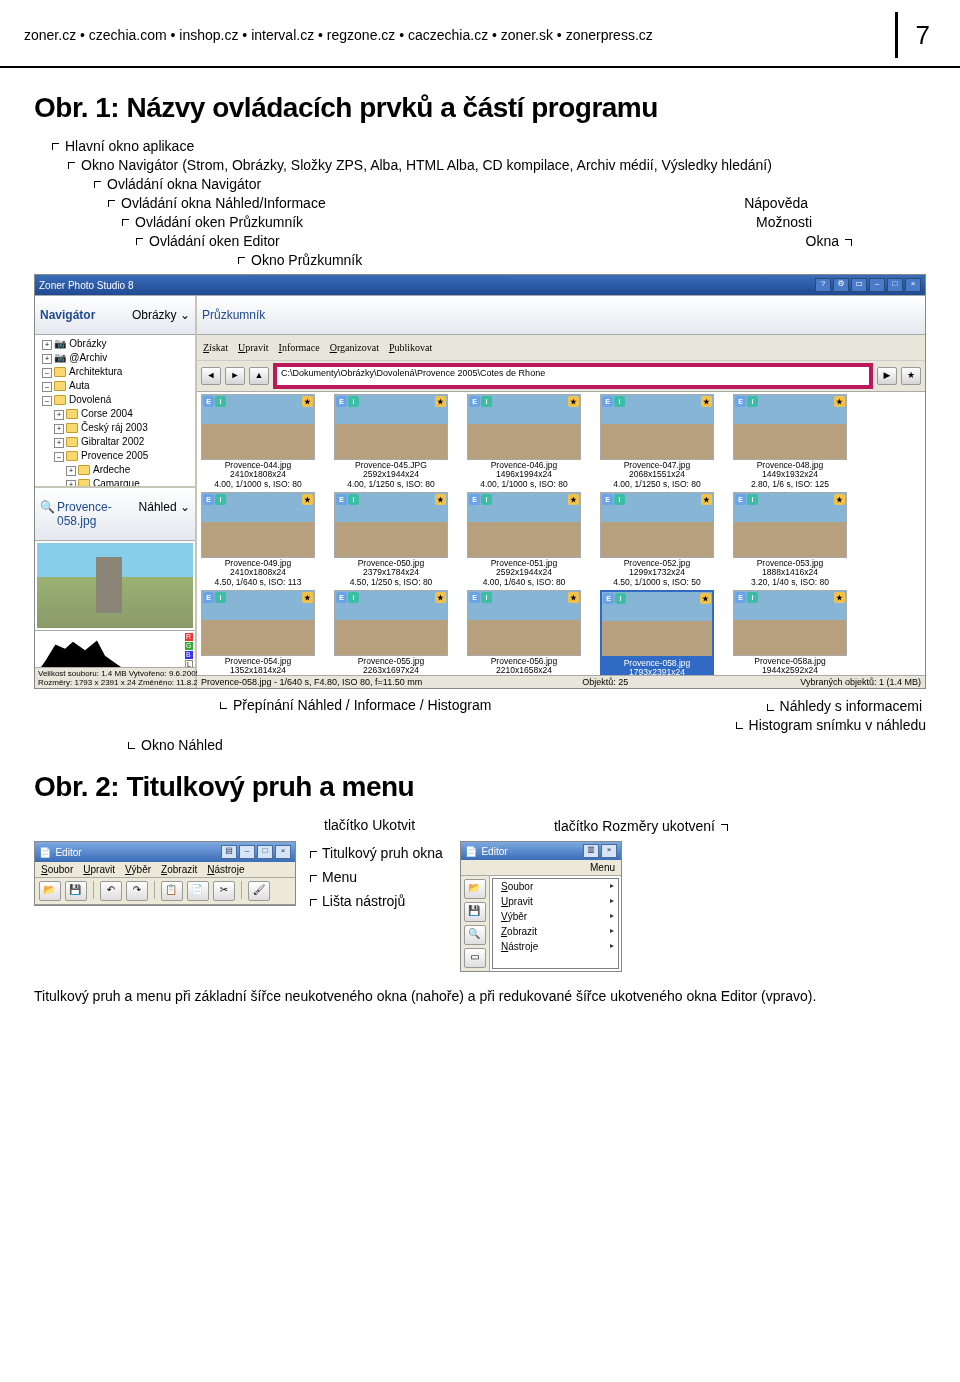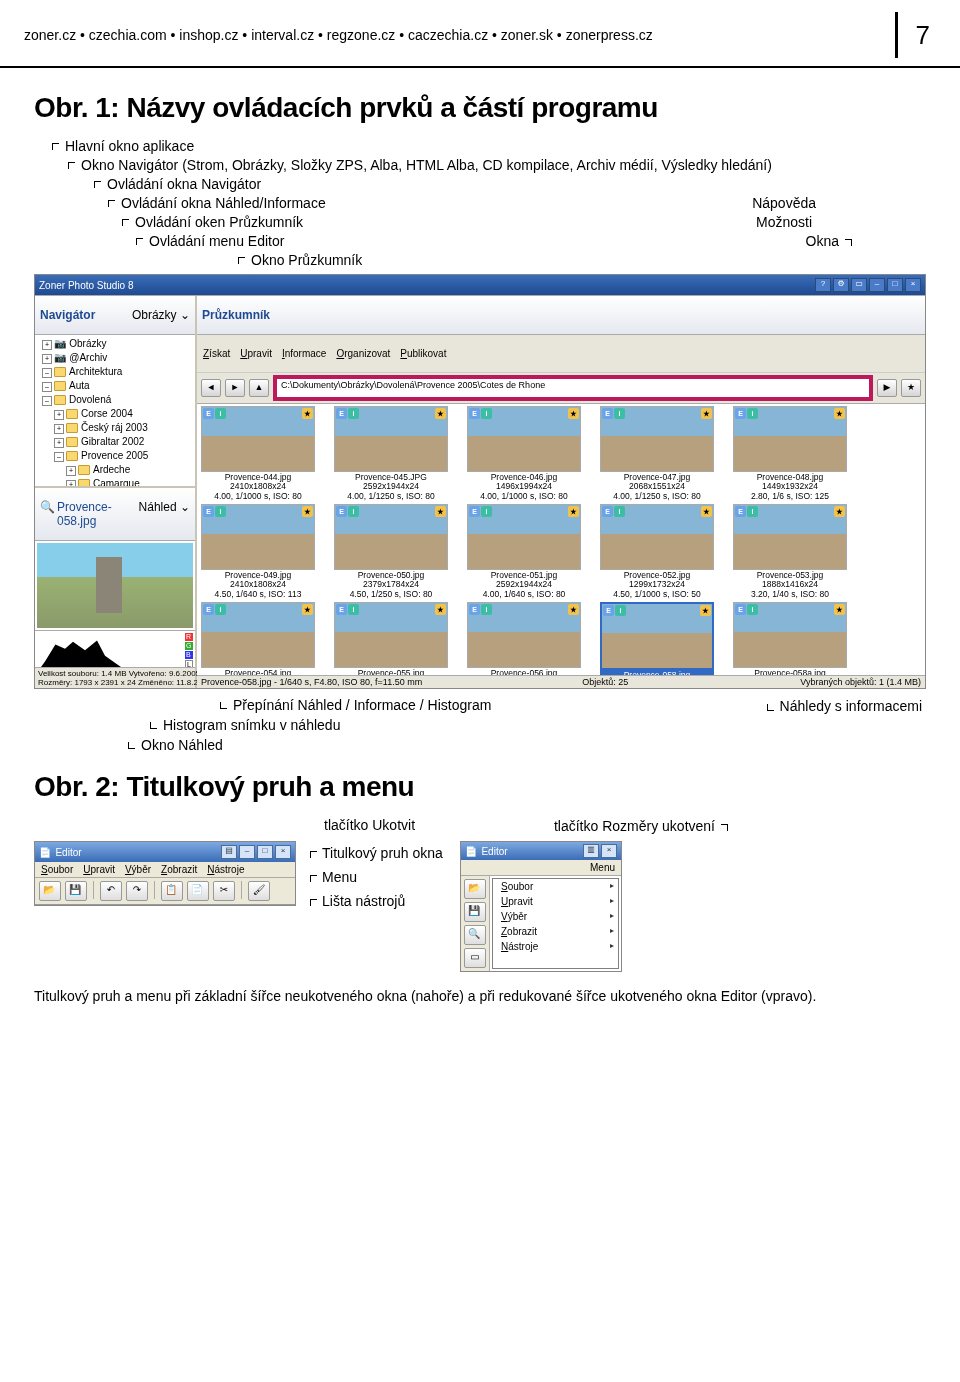--- a/index.html
+++ b/index.html
@@ -43,21 +43,21 @@
 .navbottom { border-top:2px solid #c8c4b6; height:200px; display:flex; flex-direction:column;}
 .preview { flex:1; background:linear-gradient(#87ceeb 0%,#87ceeb 40%,#9ab273 40%,#8a9a6a 100%); position:relative; margin:2px;}
 .castle { position:absolute; left:38%; bottom:18%; width:26px; height:56px; background:#8a8577; }
 .hist { height:36px; background:#fff; border-top:1px solid #aaa; position:relative; overflow:hidden; }
 .hist-shape { position:absolute; bottom:0; left:6px; width:80px; height:28px; background:#000; clip-path:polygon(0 100%,5% 80%,18% 20%,30% 35%,40% 10%,55% 40%,70% 5%,80% 60%,95% 90%,100% 100%);}
 .hist-rgb { position:absolute; right:2px; top:2px; font-size:7px; line-height:8px;}
 .hist-rgb span{ display:block; padding:0 1px; margin-bottom:1px;}
 .status-nav { background:#e8e6da; font-size:8px; padding:1px 3px; white-space:nowrap; border-top:1px solid #aaa;}
 
 .browser { flex:1; display:flex; flex-direction:column; background:#e8e6da;}
-.menubar { background:#e8e6da; padding:13px 6px; font-size:10px; display:flex; gap:10px; border-bottom:1px solid #ccc;}
+.menubar { background:#e8e6da; padding:7px 6px; font-size:10px; display:flex; gap:10px; border-bottom:1px solid #ccc;font-family:Liberation Serif, serif;}
 .menubar span u { text-decoration:underline; }
 .pathbar { display:flex; align-items:center; padding:2px 4px; gap:4px; border-bottom:1px solid #aaa;}
 .navbtn { width:18px; height:16px; background:linear-gradient(#fff,#d5d5d5); border:1px solid #999; border-radius:2px; font-size:9px; text-align:center; line-height:14px;}
 .addr { flex:1; height:16px; background:#fff; border:4px solid #be185d; padding:1px 4px; font-size:9px;}
 
 .thumbs { flex:1; background:#fff; overflow:hidden; padding:2px 2px 0 4px; line-height:1.1;}
 .trow { display:flex; gap:19px; margin-bottom:2px;}
 .tcard { width:114px; }
 .tcard.sel .timg { outline:none; border:2px solid #316ac5;}
 .tcard.sel .tcap { background:#316ac5; color:#fff; }
@@ -131,30 +131,30 @@
           <span class="corner"></span>
           <span>Okno Navigátor (Strom, Obrázky, Složky ZPS, Alba, HTML Alba, CD kompilace, Archiv médií, Výsledky hledání)</span>
         </div>
       <div class="lbl-row indent2">
           <span class="corner"></span>
           <span>Ovládání okna Navigátor</span>
         </div>
       <div class="lbl-row indent3">
           <span class="corner"></span>
           <span>Ovládání okna Náhled/Informace</span>
-        <span class="right-lbl" style="right:110px;">Nápověda</span>
+        <span class="right-lbl" style="right:118px;">Nápověda</span>
         </div>
       <div class="lbl-row indent4">
           <span class="corner"></span>
           <span>Ovládání oken Průzkumník</span>
         <span class="right-lbl" style="right:114px;">Možnosti</span>
         </div>
       <div class="lbl-row indent5">
           <span class="corner"></span>
-          <span>Ovládání menu Editor</span>
+          <span>Ovládání oken Editor</span>
         <span class="right-lbl" style="right:74px;"><span>Okna</span><span class="corner-r"></span></span>
         </div>
       <div class="lbl-row indent6">
           <span class="corner"></span>
           <span>Okno Průzkumník</span>
         </div>
 
       <div class="app">
         <div class="titlebar">
           <span>Zoner Photo Studio 8</span>
@@ -208,21 +208,21 @@
                   </div>
               </div>
               <div class="status-nav">
                 <div>Velikost souboru: 1.4 MB   Vytvořeno: 9.6.2005 16:05</div>
                 <div>Rozměry: 1793 x 2391 x 24   Změněno: 11.8.2005 21:24</div>
               </div>
             </div>
           </div>
 
           <div class="browser">
-            <div class="pane-head" style="background:linear-gradient(#fff,#e5e8ef);color:#1e4a92;font-weight:bold;">
+            <div class="pane-head" style="background:linear-gradient(#fff,#e5e8ef);color:#1e4a92;font-weight:normal;">
               <span>Průzkumník</span>
             </div>
             <div class="menubar" id="bmenu">
                 <span><u>Z</u>ískat</span>
                 <span><u>U</u>pravit</span>
                 <span><u>I</u>nformace</span>
                 <span><u>O</u>rganizovat</span>
                 <span><u>P</u>ublikovat</span>
               </div>
             <div class="pathbar">
@@ -446,21 +446,21 @@
           </div>
         </div>
       </div>
 
       <div class="low-legend">
         <div class="low-row" style="padding-left:186px;">
             <span class="corner-b"></span>
             <span>Přepínání Náhled / Informace / Histogram</span>
           <span class="low-right"><span class="corner-b"></span><span>Náhledy s informacemi</span></span>
           </div>
-        <div class="low-row" style="padding-left:116px;">
+        <div class="low-row" style="padding-left:116px;justify-content:flex-end;">
             <span class="corner-b"></span>
             <span>Histogram snímku v náhledu</span>
           </div>
         <div class="low-row" style="padding-left:94px;">
             <span class="corner-b"></span>
             <span>Okno Náhled</span>
           </div>
       </div>
     </div>
 

